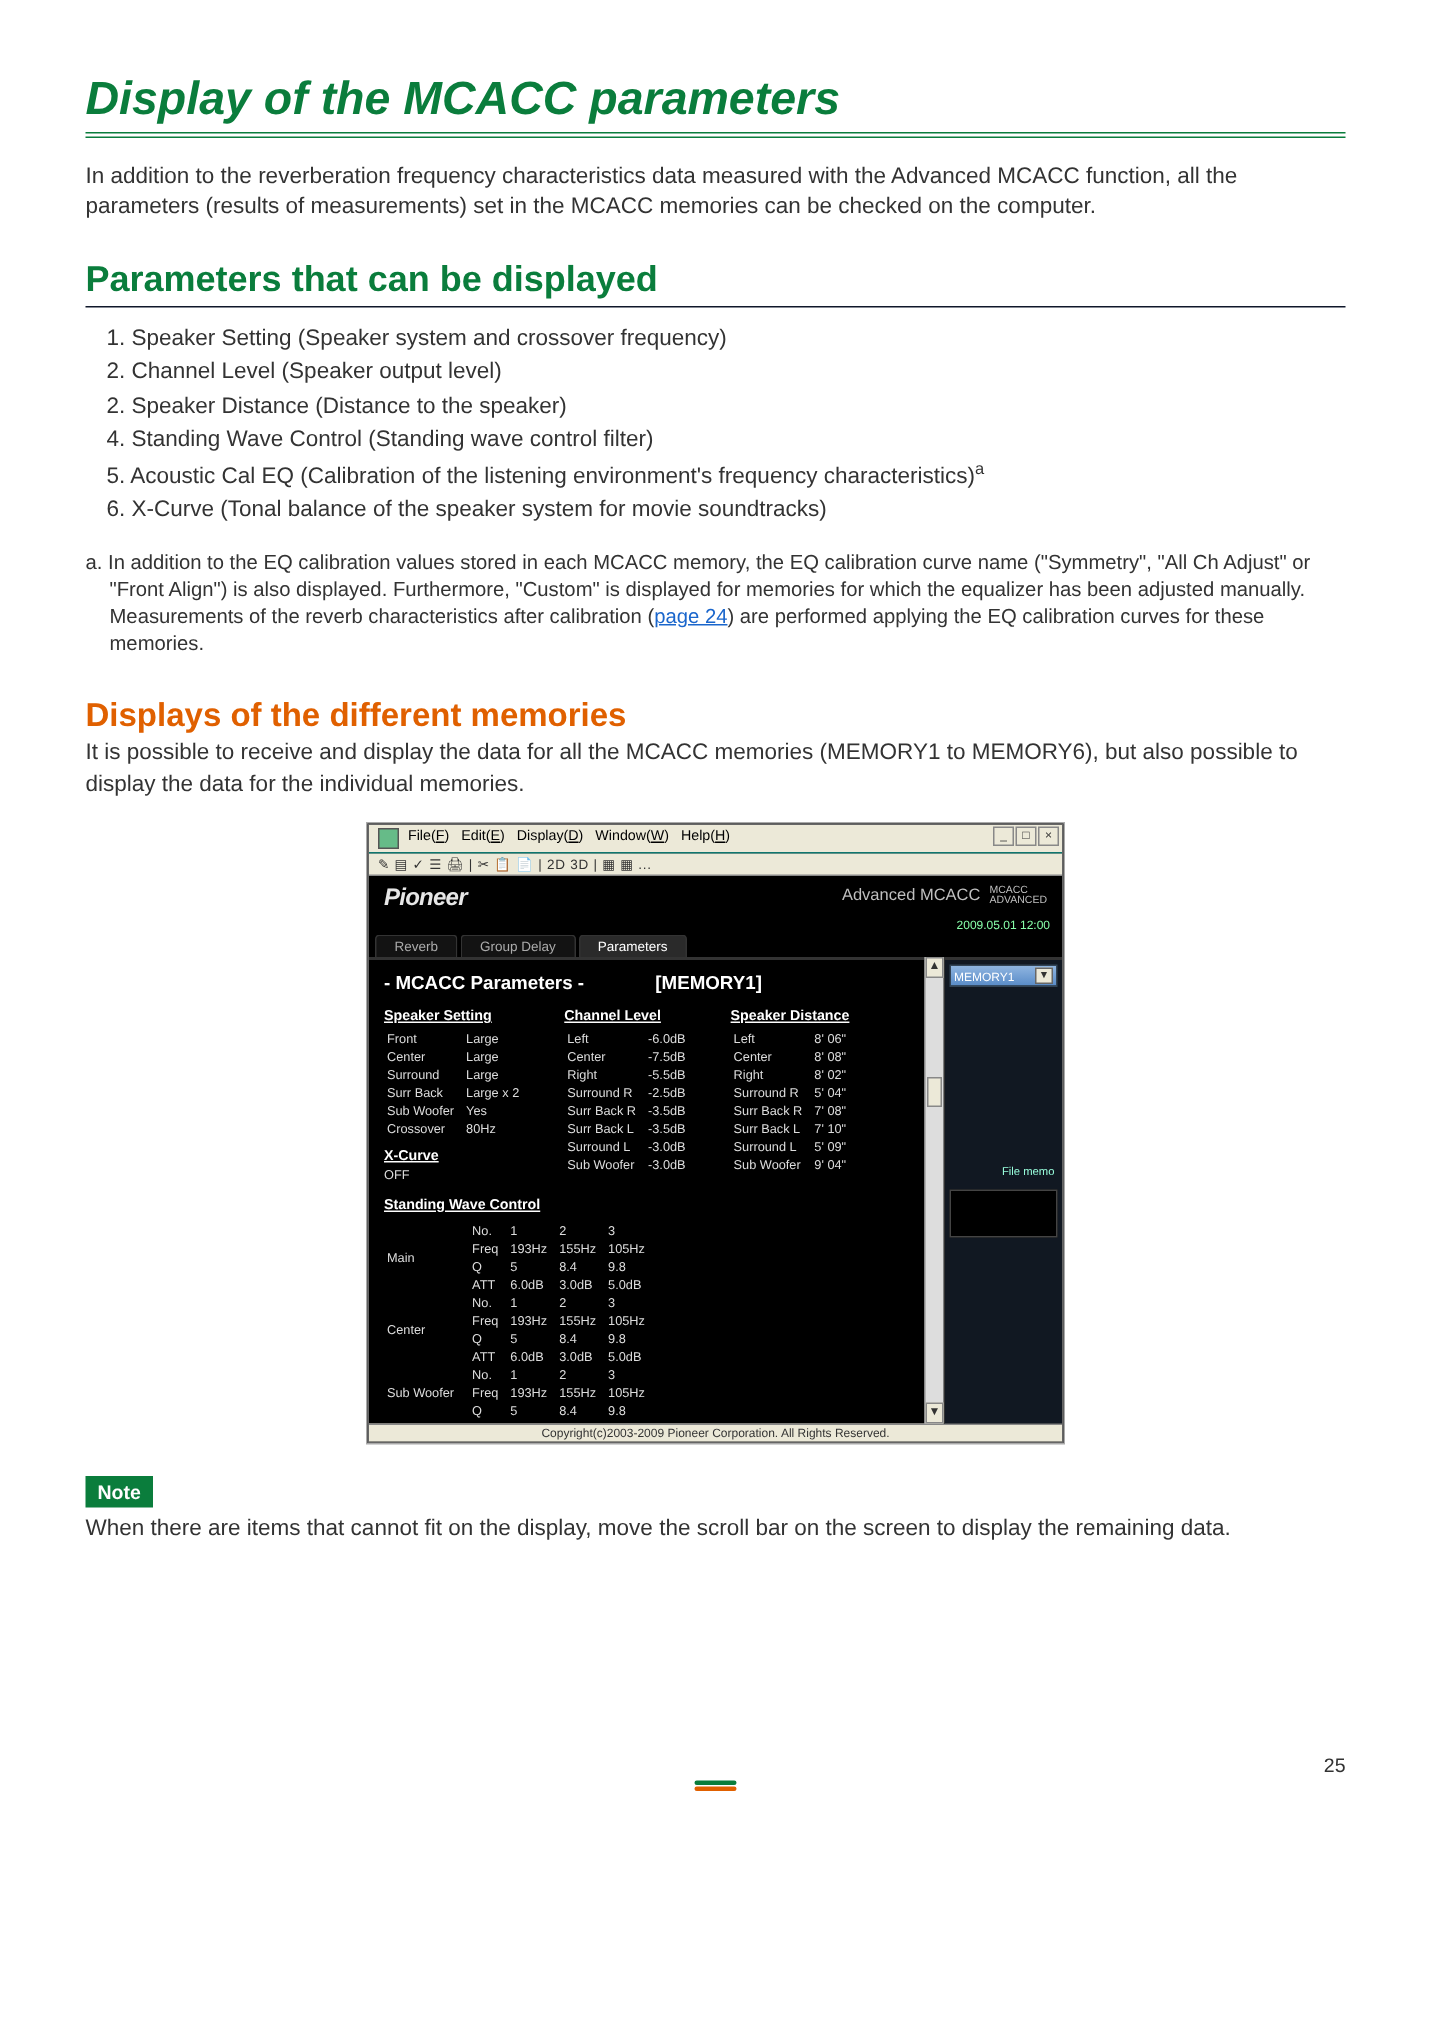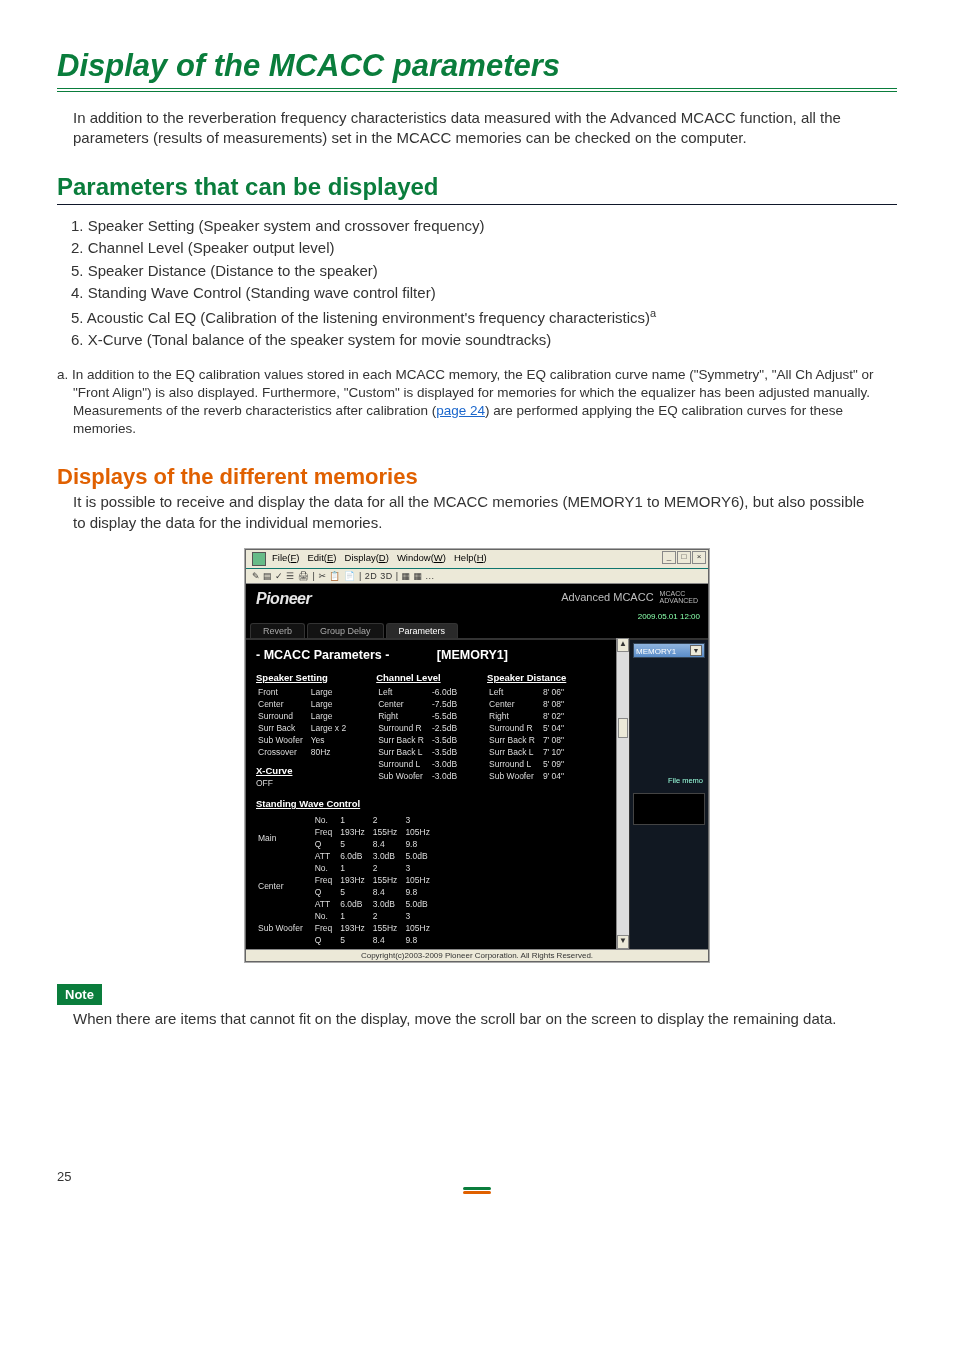--- a/index.html
+++ b/index.html
@@ -20,21 +20,21 @@
     font-weight: 700;
     font-size: 31px;
     color: #0a7d3c;
     margin: 8px 0 4px 0;
     padding-bottom: 4px;
     border-bottom: 4px double #0a7d3c;
   }
   p.body {
     font-size: 15px;
     line-height: 1.35;
-    margin: 16px 16px;
+    margin: 16px 0;
     color: #333;
   }
   h2.sub-green {
     color: #0a7d3c;
     font-weight: 700;
     font-size: 24px;
     margin: 24px 0 4px 0;
     border-bottom: 1px solid #0f172a;
     padding-bottom: 3px;
   }
@@ -231,21 +231,21 @@
   .swc-block { font-size:8.5px; color:#ddd; margin-top:4px;}
   .swc-block td { padding: 0 6px 0 0; }
   .swc-block .rowlbl { padding-right: 10px; }
   .copyright {
     background:#ece9d8; color:#333;
     font-size:8px; text-align:center;
     padding:1px 0;
     border-top:1px solid #888;
   }
   .page-number {
-    text-align:left;
+    text-align:right;
     font-size:13px;
     color:#333;
     margin: 140px 0 4px 0;
     position: relative;
   }
   .page-number .dash {
     position:absolute;
     left: 50%;
     transform: translateX(-50%);
     top: 18px;
@@ -268,21 +268,21 @@
 
   <h1 class="main-title">Display of the MCACC parameters</h1>
 
   <p class="body">In addition to the reverberation frequency characteristics data measured with the Advanced MCACC function, all the parameters (results of measurements) set in the MCACC memories can be checked on the computer.</p>
 
   <h2 class="sub-green">Parameters that can be displayed</h2>
 
   <div class="param-list">
     <div>1. Speaker Setting (Speaker system and crossover frequency)</div>
     <div>2. Channel Level (Speaker output level)</div>
-    <div>5. Speaker Distance (Distance to the speaker)</div>
+    <div>2. Speaker Distance (Distance to the speaker)</div>
     <div>4. Standing Wave Control (Standing wave control filter)</div>
     <div><span>5. Acoustic Cal EQ (Calibration of the listening environment's frequency characteristics)</span><span class="sup">a</span></div>
     <div>6. X-Curve (Tonal balance of the speaker system for movie soundtracks)</div>
   </div>
 
   <p class="footnote">
     <span>a. In addition to the EQ calibration values stored in each MCACC memory, the EQ calibration curve name ("Symmetry", "All Ch Adjust" or "Front Align") is also displayed. Furthermore, "Custom" is displayed for memories for which the equalizer has been adjusted manually. Measurements of the reverb characteristics after calibration (</span><span class="link">page 24</span><span>) are performed applying the EQ calibration curves for these memories.</span>
   </p>
 
   <h2 class="sub-orange">Displays of the different memories</h2>

